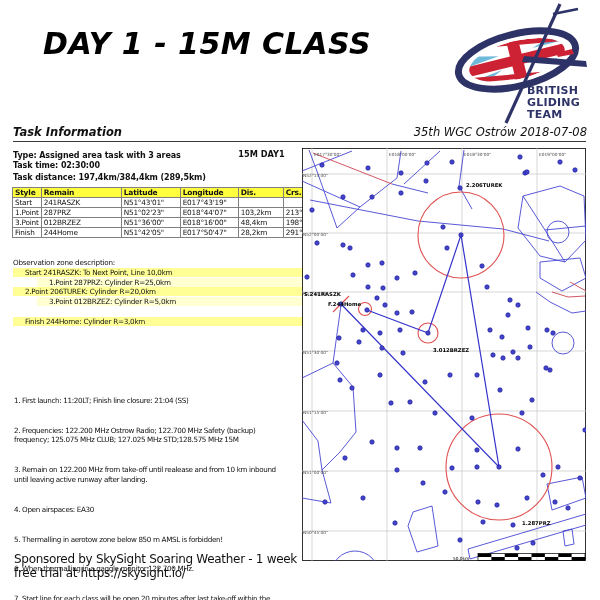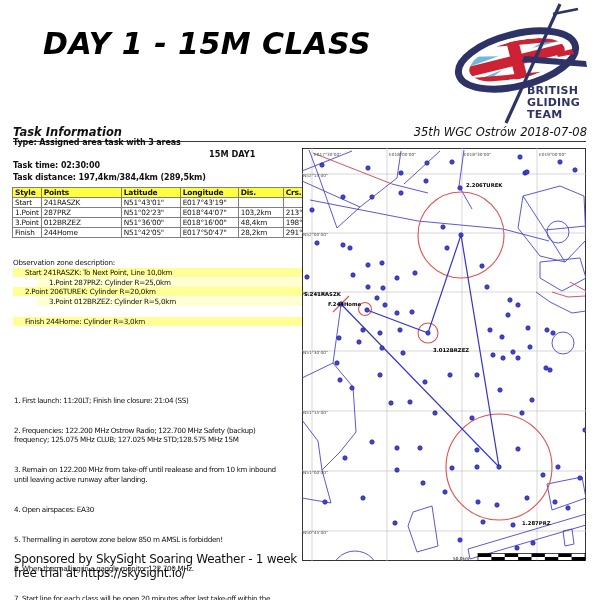--- a/index.html
+++ b/index.html
@@ -5,22 +5,22 @@
   html,body{margin:0;padding:0;background:#fff;}
   .page{position:relative;width:600px;height:600px;background:#fff;overflow:hidden;
         font-family:"DejaVu Sans",sans-serif;color:#111;}
   .title{position:absolute;left:27px;top:26px;font-style:italic;font-weight:bold;
          font-size:30px;color:#000000;letter-spacing:.5px;margin-left:16px;}
   .section-head{position:absolute;left:13px;top:125px;font-style:italic;font-weight:bold;
                 font-size:11.5px;color:#111;}
   .event{position:absolute;right:13px;top:125px;font-style:italic;font-size:11.5px;color:#111;}
   .rule{position:absolute;left:13px;top:141px;width:573px;border-top:1.3px solid #3a3a3a;height:0;}
   .meta{position:absolute;left:13px;font-weight:bold;font-size:8px;letter-spacing:-.1px;}
-  .m1{top:138px;text-align:center;} .m2{top:161px;} .m3{top:173px;}
-  .dayl{position:absolute;left:209px;top:149px;width:73px;text-align:left;
+  .m1{top:151px;text-align:center;} .m2{top:161px;} .m3{top:173px;}
+  .dayl{position:absolute;left:225px;top:149px;width:73px;text-align:center;
         font-weight:bold;font-size:8.2px;}
   table.tp{position:absolute;left:12px;top:187px;border-collapse:collapse;
            font-size:7.3px;letter-spacing:-.2px;table-layout:fixed;}
   table.tp th,table.tp td{border:0.9px solid #808080;padding:0 2px;height:8.4px;
            text-align:left;font-weight:normal;overflow:hidden;white-space:nowrap;}
   table.tp th{background:#ffff3d;font-weight:bold;font-size:7.5px;}
   .obs-head{position:absolute;left:13px;top:258px;font-size:7.2px;letter-spacing:-.2px;}
   .obs{position:absolute;left:13px;width:286px;font-size:7.2px;letter-spacing:-.25px;
        height:9.2px;line-height:9.2px;padding-left:12px;}
   .hl1{background:#ffff96;} .hl2{background:#ffffd2;margin-left:24px;}
@@ -89,21 +89,21 @@
         <col style="width:28px">
         <col style="width:80px">
         <col style="width:59px">
         <col style="width:58px">
         <col style="width:45px">
         <col style="width:19px">
       </colgroup>
     <tbody>
         <tr>
       <th>Style</th>
-      <th>Points</th>
+      <th>Remain</th>
       <th>Latitude</th>
       <th>Longitude</th>
       <th>Dis.</th>
       <th>Crs.</th>
     </tr>
     <tr>
       <td>Start</td>
           <td>241RASZK</td>
           <td>N51°43'01"</td>
           <td>E017°43'19"</td>

